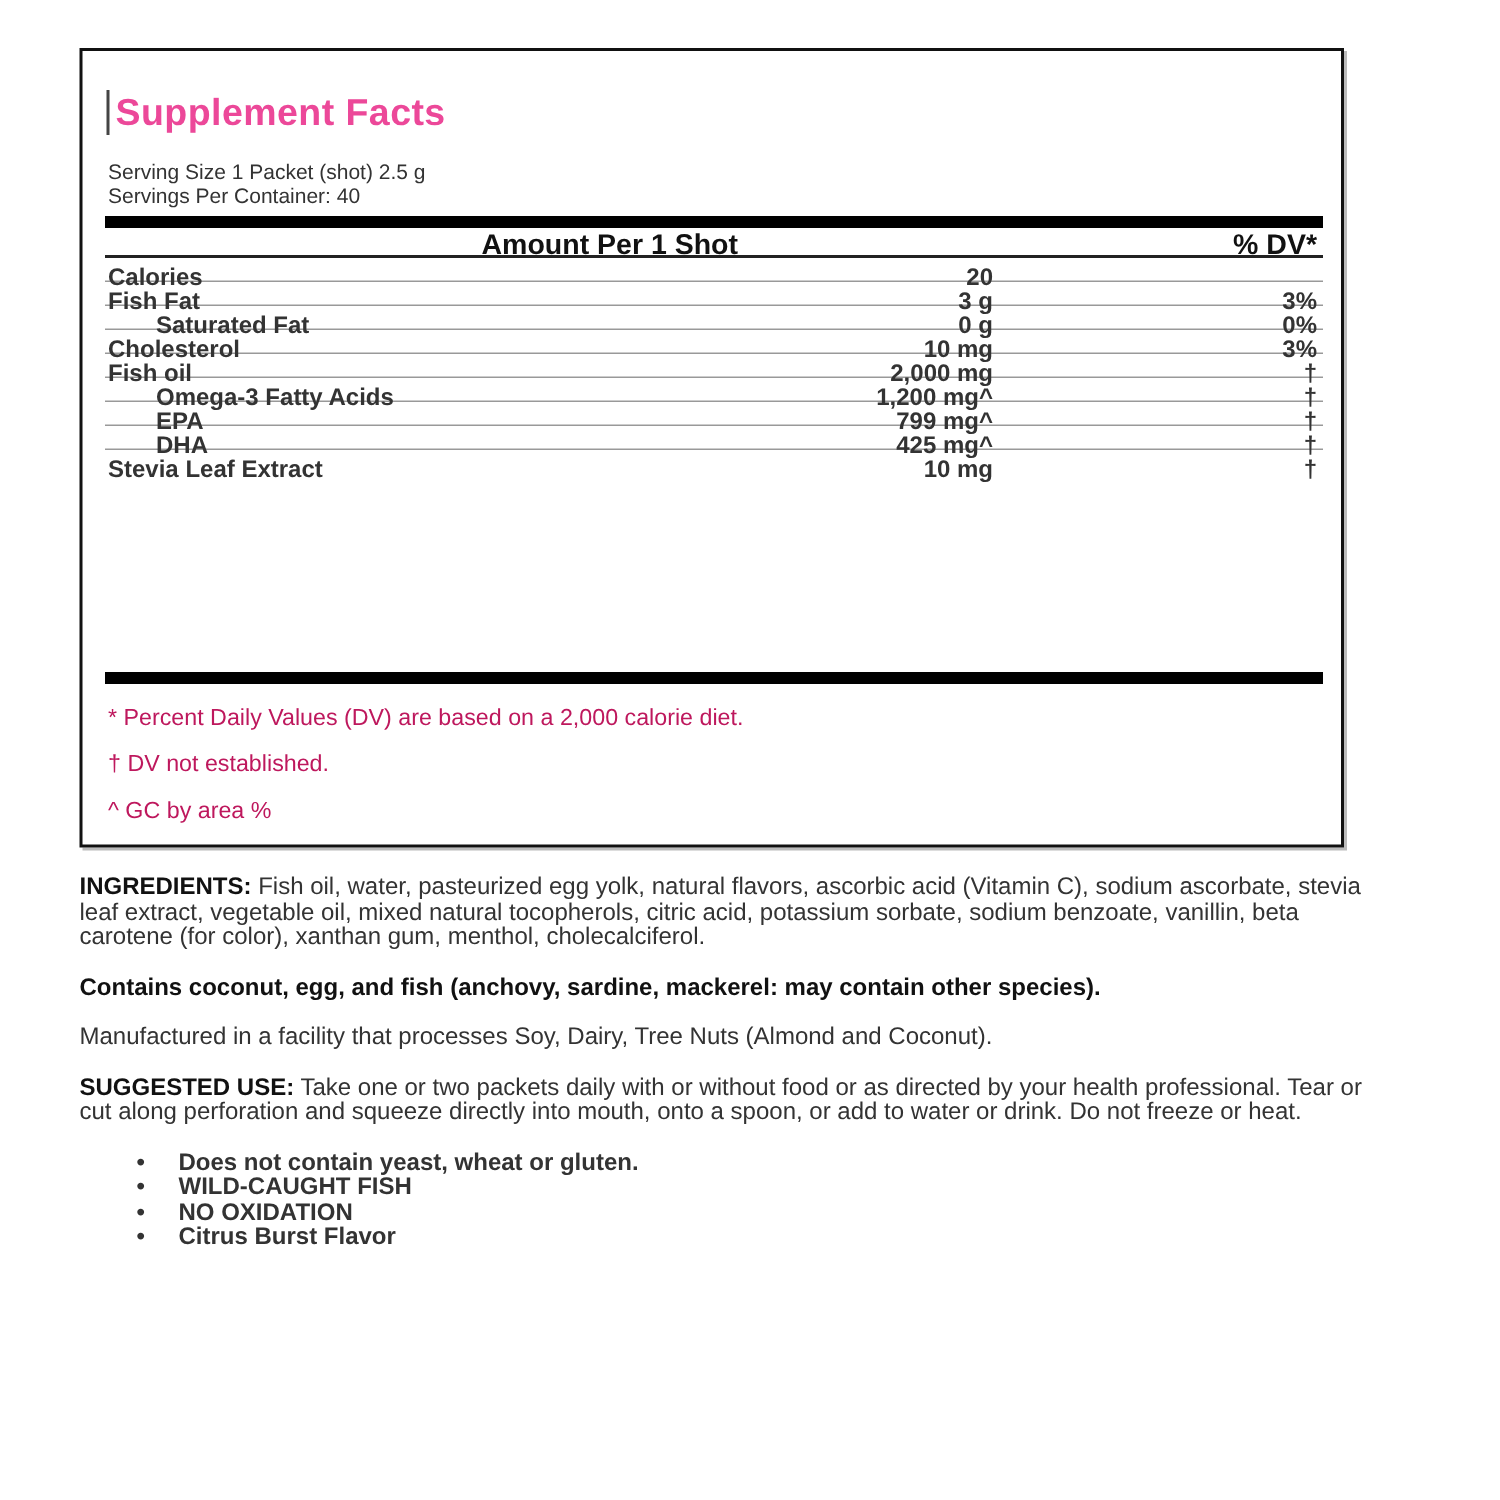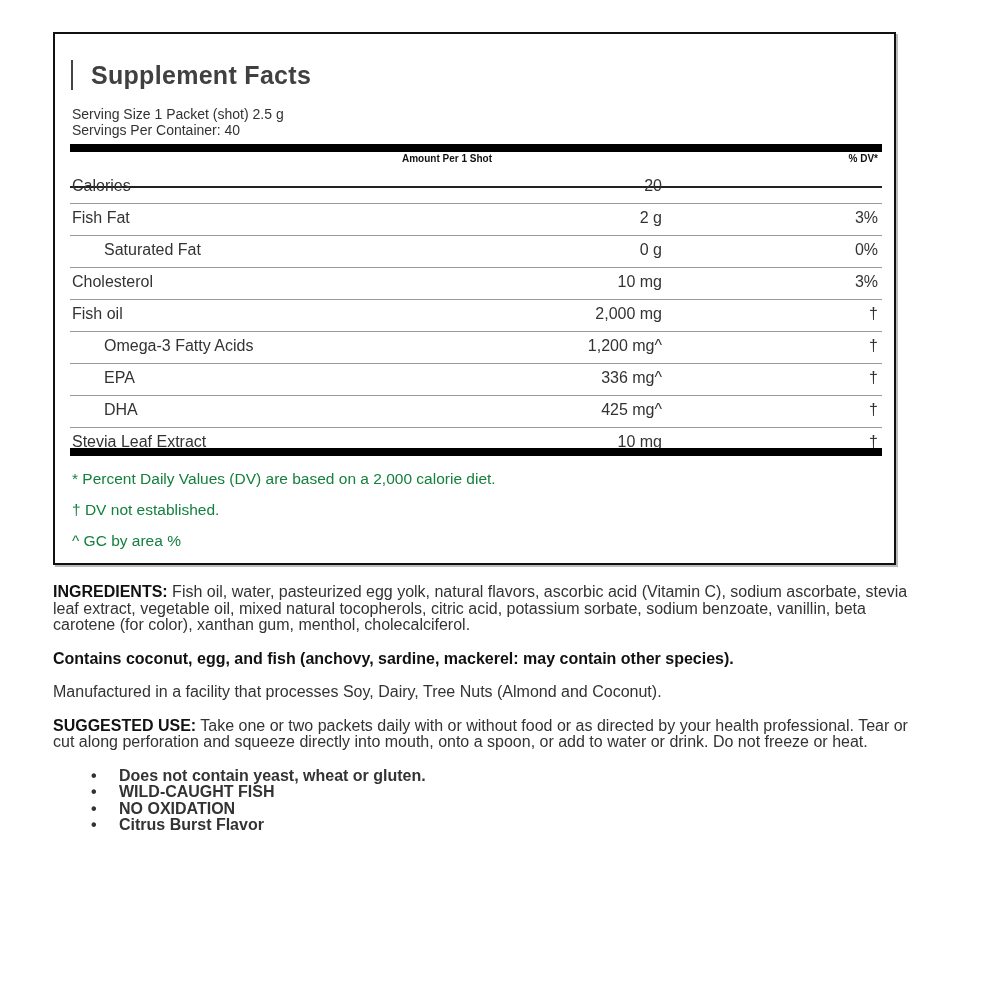--- a/index.html
+++ b/index.html
@@ -7,50 +7,50 @@
       width: 1000px; height: 1000px; position: relative; overflow: hidden;
       font-family: "Liberation Sans", sans-serif; color: #222;
     }
     .facts-box {
       position: absolute; left: 53px; top: 32px; width: 843px; height: 533px;
       border: 2px solid #111; box-shadow: 2px 2px 0 #bbb;
       box-sizing: border-box; background: #fff;
     }
     .facts-title {
       position: absolute; left: 16px; top: 26px;
-      font-size: 25px; font-weight: bold; color: #404040; letter-spacing: 0.3px;
-      border-left: 2px solid #444; padding-left: 18px; line-height: 30px;
+      font-size: 25px; font-weight: bold; color: #ec4899; letter-spacing: 0.3px;
+      border-left: 2px solid #444; padding-left: 4px; line-height: 30px;
     }
     .serving {
       position: absolute; left: 17px; top: 72px; font-size: 14px; line-height: 16px; color: #333;
     }
     .thick-bar {
       position: absolute; left: 15px; width: 812px; height: 8px; background: #000;
     }
     .thick-top { top: 110px; }
     .thick-bottom { top: 414px; }
     .header-row {
-      position: absolute; left: 15px; top: 118px; width: 812px; height: 36px;
+      position: absolute; left: 15px; top: 118px; width: 812px; height: 20px;
       border-bottom: 2px solid #222; box-sizing: border-box;
-      font-size: 10px; font-weight: bold; color: #111;
+      font-size: 19px; font-weight: bold; color: #111;
     }
     .header-row .h-amount { position: absolute; right: 390px; top: 1px; }
     .header-row .h-dv { position: absolute; right: 4px; top: 1px; }
     .rows { position: absolute; left: 15px; top: 138px; width: 812px; }
     .row {
-      position: relative; height: 32px; border-bottom: 1px solid #999;
-      font-size: 16px; color: #333; box-sizing: border-box;
+      position: relative; height: 16px; border-bottom: 1px solid #999;
+      font-size: 16px; color: #333; box-sizing: border-box; font-weight: bold;
     }
     .row.thick-sep { border-bottom: 2px solid #222; }
     .row.last { border-bottom: none; }
     .row .name { position: absolute; left: 2px; top: 5px; }
     .row.indent .name { left: 34px; }
     .row .amount { position: absolute; right: 220px; top: 5px; }
     .row .dv { position: absolute; right: 4px; top: 5px; }
-    .footnotes { position: absolute; left: 17px; top: 436px; font-size: 15.5px; color: #15803d; }
+    .footnotes { position: absolute; left: 17px; top: 436px; font-size: 15.5px; color: #be185d; }
     .footnote { height: 31px; line-height: 18px; }
     .body-text {
       position: absolute; left: 53px; top: 584px; width: 860px;
       font-size: 16px; line-height: 16.5px; color: #333;
     }
     .para { margin: 0 0 17px 0; }
     .bold { font-weight: bold; color: #111; }
     .bullets { margin: 0; padding-left: 66px; list-style: none; font-weight: bold; }
     .bullets li { position: relative; line-height: 16.5px; }
     .bullets li::before {
@@ -72,21 +72,21 @@
     <span class="h-dv">% DV*</span>
   </div>
   <div class="rows">
     <div class="row">
       <span class="name">Calories</span>
       <span class="amount">20</span>
       <span class="dv"></span>
     </div>
     <div class="row">
       <span class="name">Fish Fat</span>
-      <span class="amount">2 g</span>
+      <span class="amount">3 g</span>
       <span class="dv">3%</span>
     </div>
     <div class="row indent">
       <span class="name">Saturated Fat</span>
       <span class="amount">0 g</span>
       <span class="dv">0%</span>
     </div>
     <div class="row">
       <span class="name">Cholesterol</span>
       <span class="amount">10 mg</span>
@@ -97,21 +97,21 @@
       <span class="amount">2,000 mg</span>
       <span class="dv">†</span>
     </div>
     <div class="row indent">
       <span class="name">Omega-3 Fatty Acids</span>
       <span class="amount">1,200 mg^</span>
       <span class="dv">†</span>
     </div>
     <div class="row indent">
       <span class="name">EPA</span>
-      <span class="amount">336 mg^</span>
+      <span class="amount">799 mg^</span>
       <span class="dv">†</span>
     </div>
     <div class="row indent">
       <span class="name">DHA</span>
       <span class="amount">425 mg^</span>
       <span class="dv">†</span>
     </div>
     <div class="row last">
       <span class="name">Stevia Leaf Extract</span>
       <span class="amount">10 mg</span>

